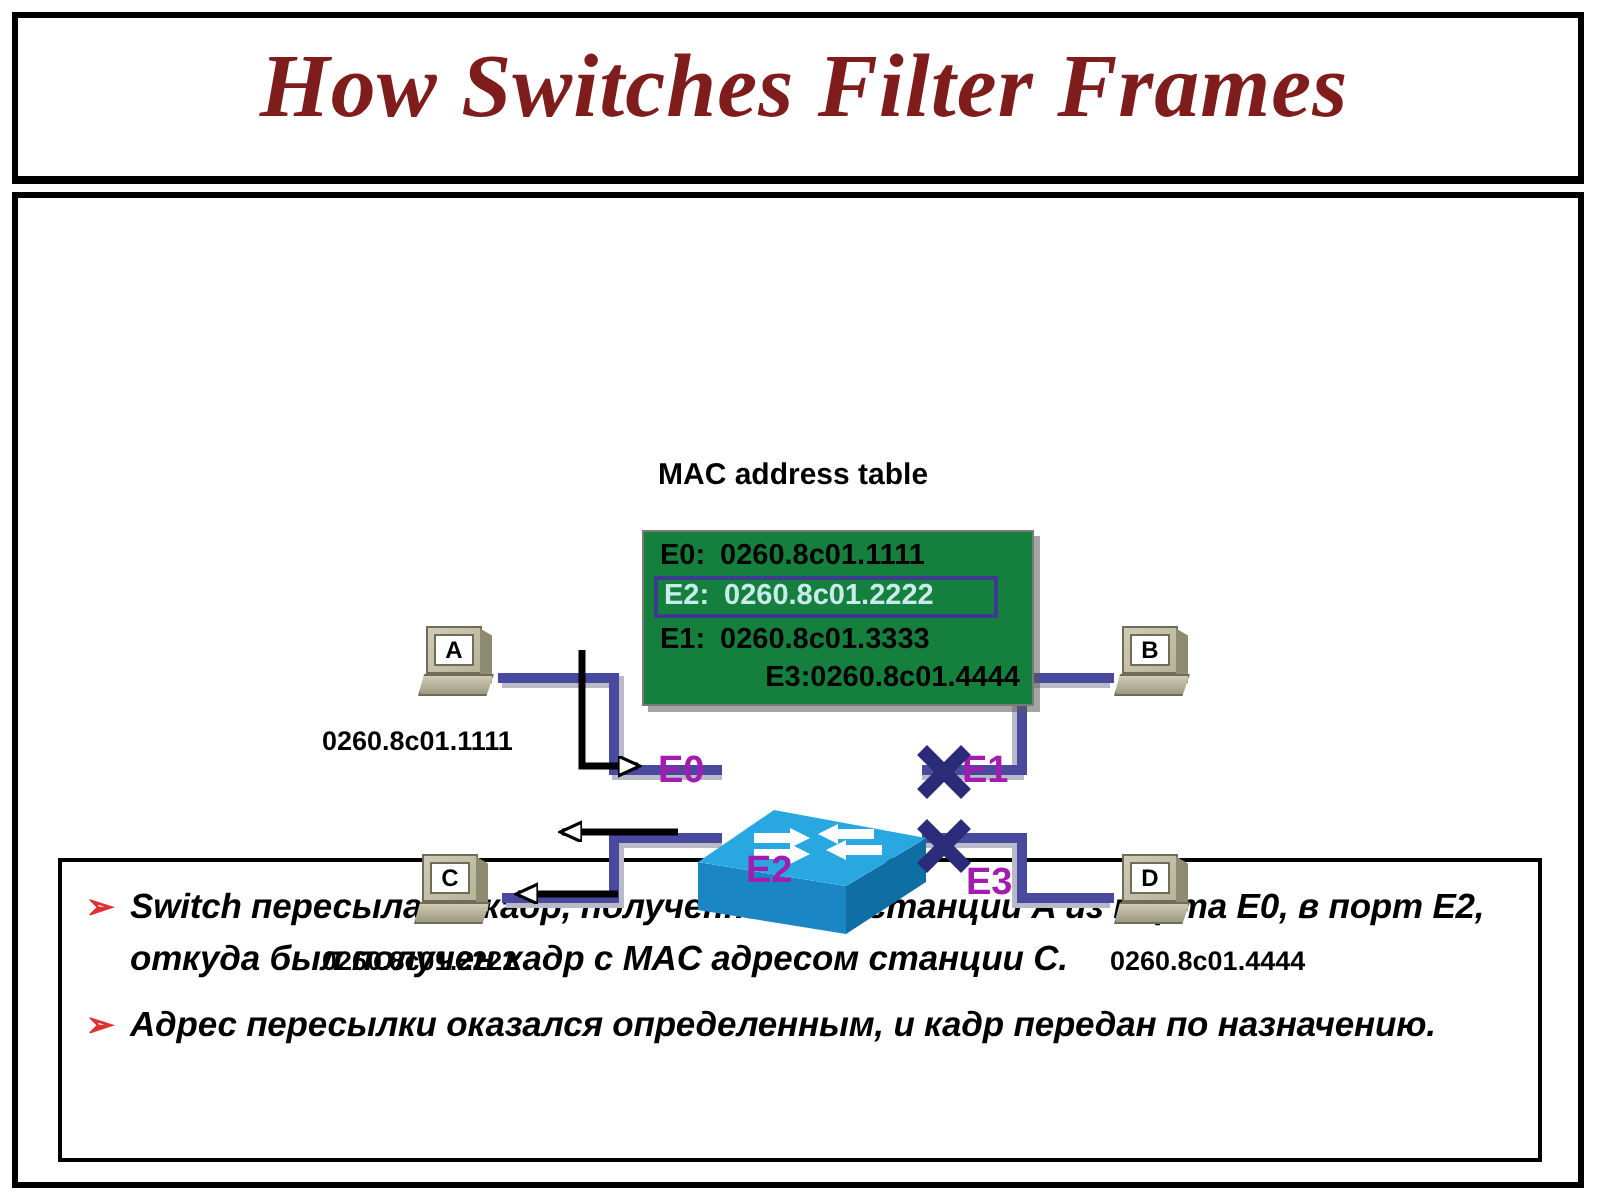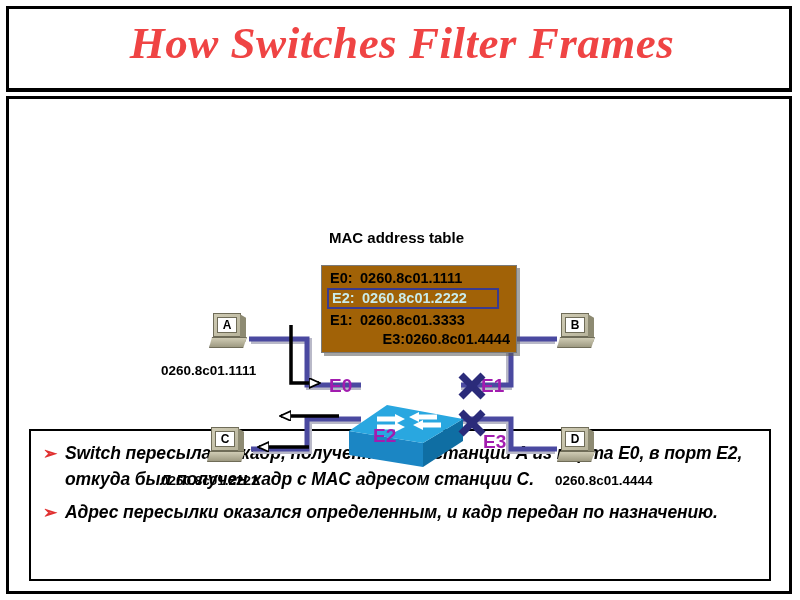--- a/index.html
+++ b/index.html
@@ -40,21 +40,21 @@
     position: absolute;
     left: 0;
     top: 8px;
     width: 786px;
     text-align: center;
     font-family: "Liberation Serif", "DejaVu Serif", serif;
     font-style: italic;
     font-weight: bold;
     font-size: 45px;
     letter-spacing: 0.5px;
-    color: #ef4444;
+    color: #7f1d1d;
     white-space: nowrap;
   }
 
   
   #body-box {
     position: absolute;
     left: 6px;
     top: 96px;
     width: 786px;
     height: 498px;
@@ -83,21 +83,21 @@
     color: #000000;
     line-height: 19px;
     letter-spacing: 0px;
   }
   #mac-table {
     position: absolute;
     left: 312px;
     top: 166px;
     width: 196px;
     height: 88px;
-    background: #a16207;
+    background: #15803d;
     border: 1px solid #7a7a7a;
     box-shadow: 3px 3px 0 rgba(90,90,90,0.55);
     box-sizing: border-box;
     z-index: 5;
   }
   .mac-row {
     position: absolute;
     left: 8px;
     width: 180px;
     height: 19px;

